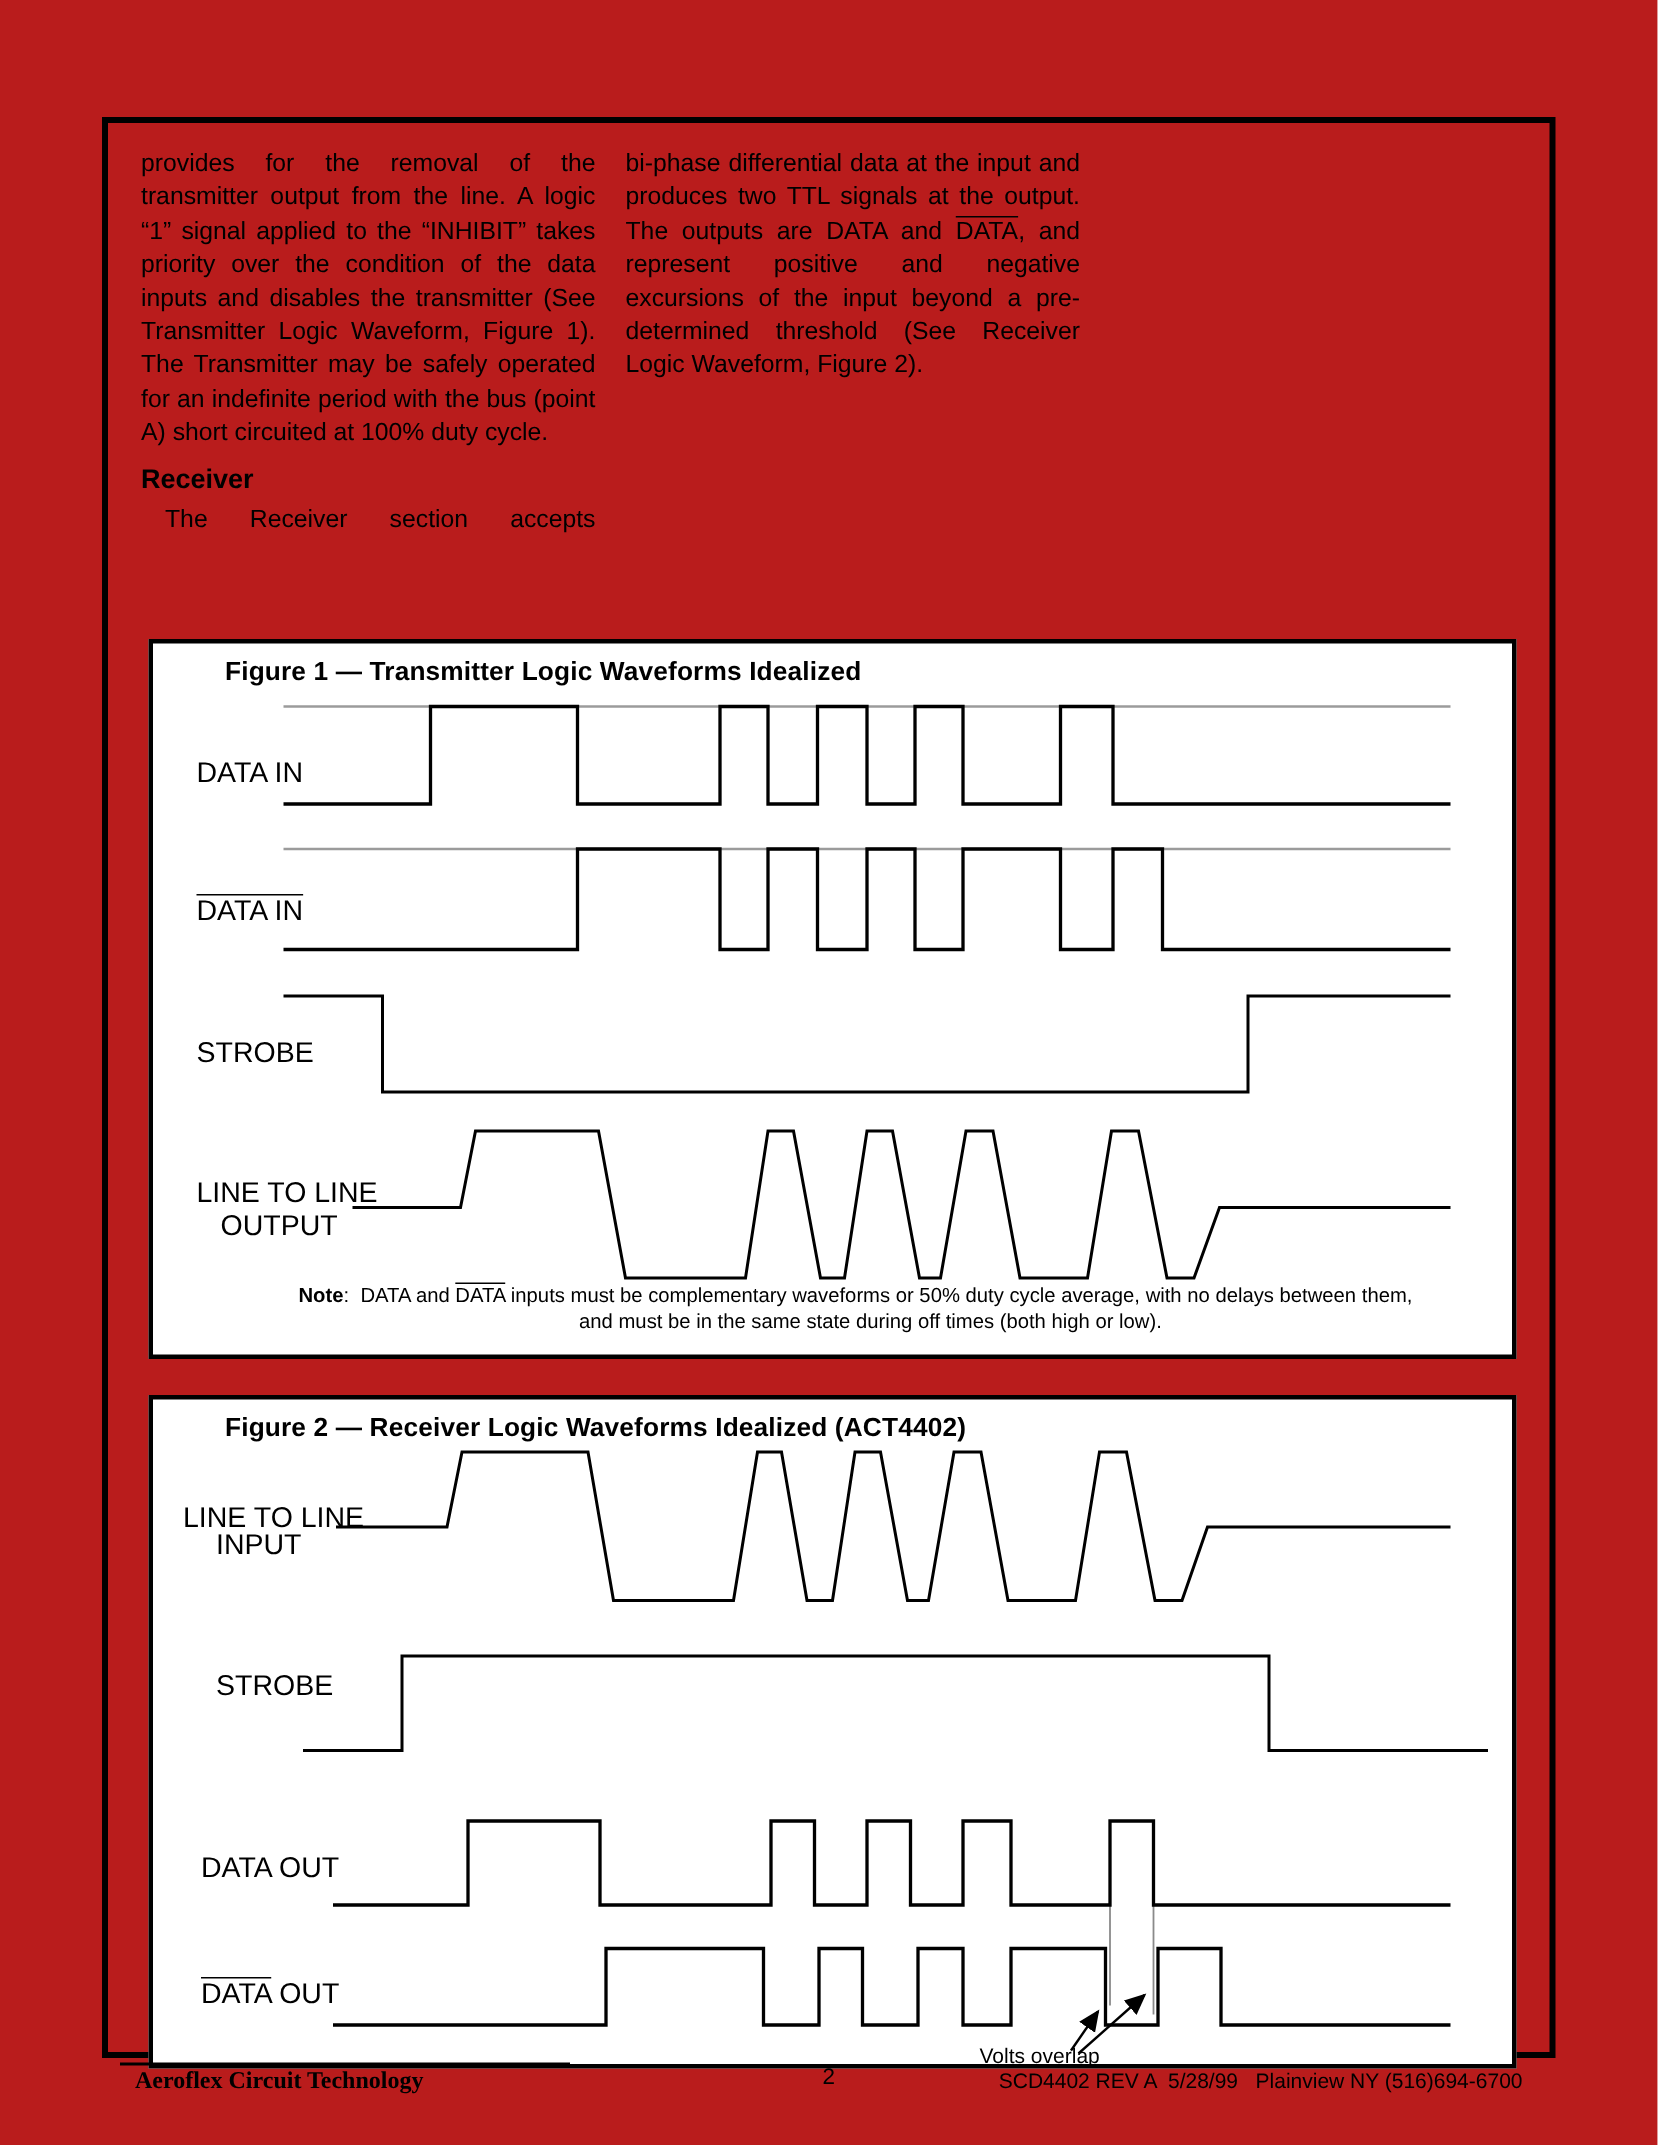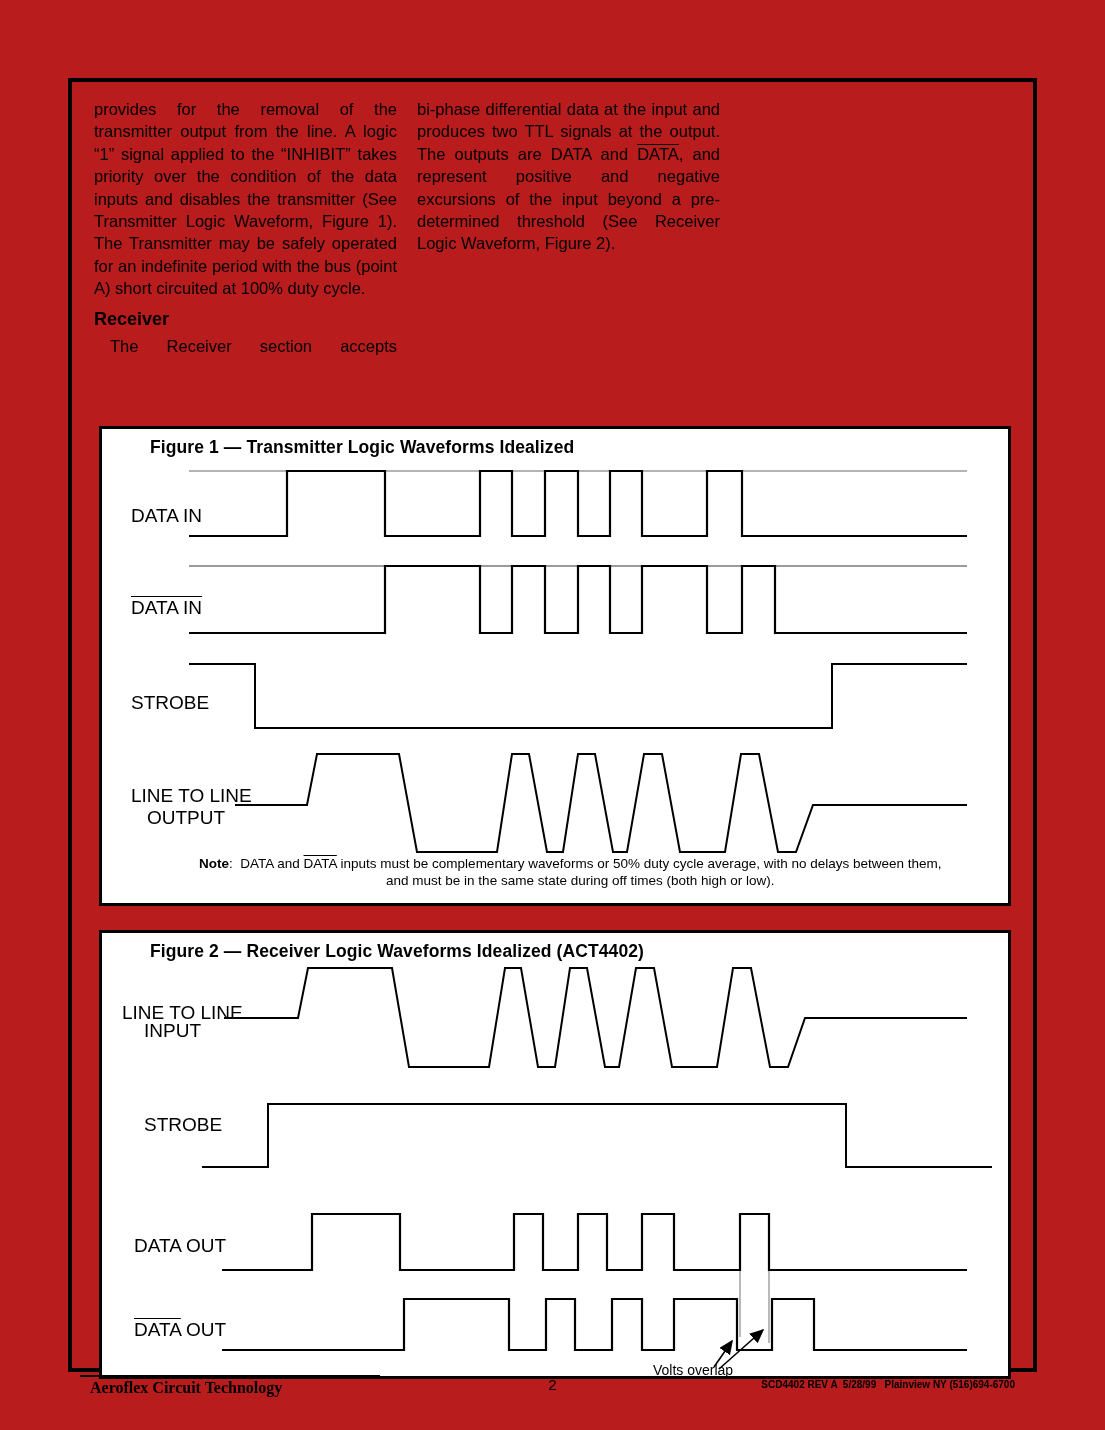--- a/index.html
+++ b/index.html
@@ -29,21 +29,21 @@
   .sig{position:absolute;font-size:19px;white-space:nowrap;}
   .note{position:absolute;left:97px;top:426px;font-size:13.5px;line-height:17px;}
   .note-l1{white-space:nowrap;}
   .note-l2{margin-left:20px;white-space:nowrap;}
   .note b{font-weight:bold;}
   .note-overlap{position:absolute;left:551px;top:429px;font-size:14px;white-space:nowrap;}
   
   .footer-rule{position:absolute;left:80px;top:1375px;width:300px;height:2px;background:#000;}
   .footer-left{position:absolute;left:90px;top:1379px;font-size:16px;font-weight:bold;font-family:Liberation Serif, serif;}
   .footer-center{position:absolute;left:0;top:1376px;width:1105px;text-align:center;font-size:15px;}
-  .footer-right{position:absolute;right:90px;top:1379px;font-size:10px;font-weight:bold;white-space:pre;}
+  .footer-right{position:absolute;right:90px;top:1379px;font-size:14px;font-weight:normal;white-space:pre;}
 </style>
 </head>
 <body>
 
 <div class="page">
   <div class="border-box">
 
     <div class="cols">
       <div class="col col1">
         <p>provides for the removal of the transmitter output from the line. A logic “1” signal applied to the “INHIBIT” takes priority over the condition of the data inputs and disables the transmitter (See Transmitter Logic Waveform, Figure 1). The Transmitter may be safely operated for an indefinite period with the bus (point A) short circuited at 100% duty cycle.</p>

